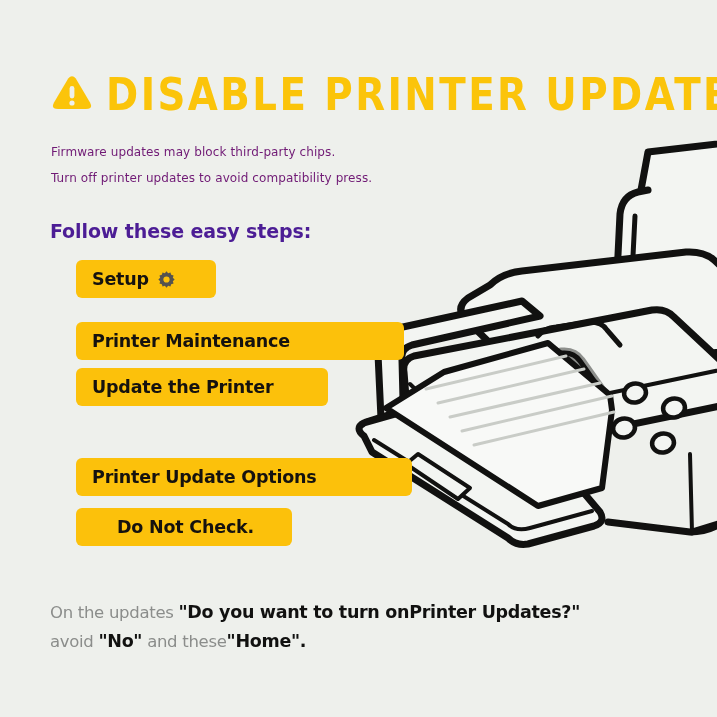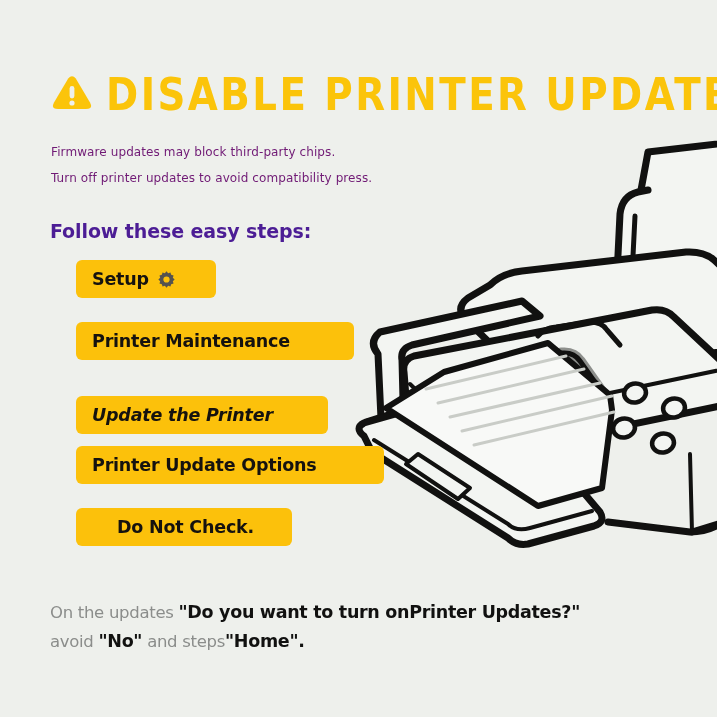--- a/index.html
+++ b/index.html
@@ -107,23 +107,23 @@
     letter-spacing: -0.2px;
     white-space: nowrap;
     cursor: pointer;
     gap: 9px;
     margin-left: 26px;
   }
   .step-btn .lbl { display: inline-block; }
   #gear-icon { width: 17px; height: 17px; display: block; flex: 0 0 auto; }
 
   #step-0 { top: 260px; width: 140px; }
-  #step-1 { top: 322px; width: 278px; text-align: center; }
-  #step-2 { top: 396px; width: 252px; font-style: italic; }
-  #step-3 { top: 446px; width: 308px; }
+  #step-1 { top: 322px; width: 328px; text-align: center; }
+  #step-2 { top: 368px; width: 252px; }
+  #step-3 { top: 458px; width: 336px; }
   #step-4 { top: 508px; width: 216px; padding-left: 41px; }
 
   
   #footnote {
     position: absolute;
     left: 50px;
     top: 598px;
     width: 620px;
     font-family: "DejaVu Sans", sans-serif;
     font-size: 16.5px;
@@ -298,16 +298,16 @@
   <div class="step-btn" id="step-3">
     <span class="lbl">Printer Update Options</span>
   </div>
 
   <div class="step-btn" id="step-4">
     <span class="lbl">Do Not Check.</span>
   </div>
 
   <div id="footnote">
     <span class="fn-line"><span>On the updates </span><b>"Do you want to turn onPrinter Updates?"</b></span>
-    <span class="fn-line"><span>avoid </span><b>"No"</b><span> and steps</span><b>"Home".</b></span>
+    <span class="fn-line"><span>avoid </span><b>"No"</b><span> and these</span><b>"Home".</b></span>
   </div>
 
 </div>
 
 </body></html>

